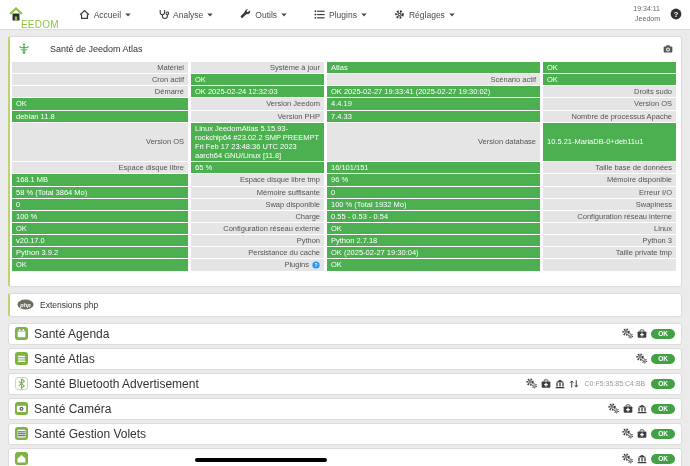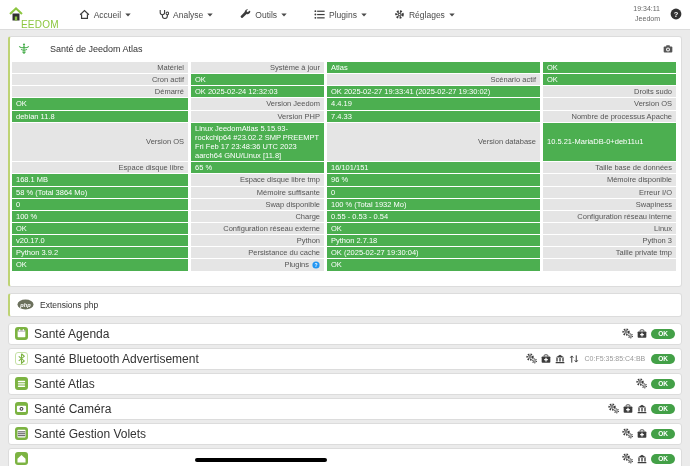--- a/index.html
+++ b/index.html
@@ -282,20 +282,43 @@
             <svg width="10" height="10" viewBox="0 0 12 12" xmlns="http://www.w3.org/2000/svg">
               <path d="M3.8 3 V1.9 a.9 .9 0 0 1 .9 -.9 h2.6 a.9 .9 0 0 1 .9 .9 V3" fill="none" stroke="#3c3c3c" stroke-width="1.1"></path>
               <rect x="0.8" y="3" width="10.4" height="7.6" rx="1" fill="#3c3c3c"></rect>
               <path d="M6 4.6 v4.4 M3.8 6.8 h4.4" stroke="#fff" stroke-width="1.5"></path>
             </svg>
           </span>
           <span class="badge">OK</span>
         </span>
       </div>
       <div class="plugin-card">
+        <span class="icon-box" style="background: rgb(124, 179, 66);">
+          <svg width="11" height="11" viewBox="0 0 12 12" xmlns="http://www.w3.org/2000/svg">
+            <rect x="2" y="3" width="8" height="1.5" rx=".7" fill="#fff"></rect>
+            <rect x="2" y="5.6" width="8" height="1.5" rx=".7" fill="#fff"></rect>
+            <rect x="2" y="8.2" width="8" height="1.5" rx=".7" fill="#fff"></rect>
+          </svg>
+        </span>
+        <span class="plugin-name">Santé Atlas</span>
+        <span class="actions">
+          <span class="act">
+            <svg width="11" height="11" viewBox="0 0 12 12" xmlns="http://www.w3.org/2000/svg">
+              <circle cx="4.4" cy="4.4" r="2.9" fill="none" stroke="#3c3c3c" stroke-width="2.175" stroke-dasharray="1.595 1.16"></circle>
+              <circle cx="4.4" cy="4.4" r="1.595" fill="#3c3c3c"></circle>
+              <circle cx="4.4" cy="4.4" r="0.812" fill="#fff"></circle>
+              <circle cx="9.3" cy="8.6" r="2" fill="none" stroke="#3c3c3c" stroke-width="1.5" stroke-dasharray="1.1 0.8"></circle>
+              <circle cx="9.3" cy="8.6" r="1.1" fill="#3c3c3c"></circle>
+              <circle cx="9.3" cy="8.6" r="0.56" fill="#fff"></circle>
+            </svg>
+          </span>
+          <span class="badge">OK</span>
+        </span>
+      </div>
+      <div class="plugin-card">
         <span class="icon-box" style="background: rgb(255, 255, 255); border: 1px solid rgb(197, 225, 165); width: 11px; height: 11px;">
           <svg width="11" height="11" viewBox="0 0 12 12" xmlns="http://www.w3.org/2000/svg">
             <path d="M6 0.8 V11.2 L9 8.6 L3 3.6 M3 8.6 L9 3.6 L6 0.8" fill="none" stroke="#7cb342" stroke-width="1.2"></path>
           </svg>
         </span>
         <span class="plugin-name">Santé Bluetooth Advertisement</span>
         <span class="actions">
           <span class="act">
             <svg width="11" height="11" viewBox="0 0 12 12" xmlns="http://www.w3.org/2000/svg">
               <circle cx="4.4" cy="4.4" r="2.9" fill="none" stroke="#3c3c3c" stroke-width="2.175" stroke-dasharray="1.595 1.16"></circle>
@@ -328,43 +351,20 @@
               <path d="M8.7 1.6 V9.4 M6.9 7.6 L8.7 9.7 L10.5 7.6" fill="none" stroke="#3c3c3c" stroke-width="1.2"></path>
             </svg>
           </span>
           <span class="meta">C0:F5:35:85:C4:BB</span>
           <span class="badge">OK</span>
         </span>
       </div>
       <div class="plugin-card">
         <span class="icon-box" style="background: rgb(124, 179, 66);">
           <svg width="11" height="11" viewBox="0 0 12 12" xmlns="http://www.w3.org/2000/svg">
-            <rect x="2" y="3" width="8" height="1.5" rx=".7" fill="#fff"></rect>
-            <rect x="2" y="5.6" width="8" height="1.5" rx=".7" fill="#fff"></rect>
-            <rect x="2" y="8.2" width="8" height="1.5" rx=".7" fill="#fff"></rect>
-          </svg>
-        </span>
-        <span class="plugin-name">Santé Atlas</span>
-        <span class="actions">
-          <span class="act">
-            <svg width="11" height="11" viewBox="0 0 12 12" xmlns="http://www.w3.org/2000/svg">
-              <circle cx="4.4" cy="4.4" r="2.9" fill="none" stroke="#3c3c3c" stroke-width="2.175" stroke-dasharray="1.595 1.16"></circle>
-              <circle cx="4.4" cy="4.4" r="1.595" fill="#3c3c3c"></circle>
-              <circle cx="4.4" cy="4.4" r="0.812" fill="#fff"></circle>
-              <circle cx="9.3" cy="8.6" r="2" fill="none" stroke="#3c3c3c" stroke-width="1.5" stroke-dasharray="1.1 0.8"></circle>
-              <circle cx="9.3" cy="8.6" r="1.1" fill="#3c3c3c"></circle>
-              <circle cx="9.3" cy="8.6" r="0.56" fill="#fff"></circle>
-            </svg>
-          </span>
-          <span class="badge">OK</span>
-        </span>
-      </div>
-      <div class="plugin-card">
-        <span class="icon-box" style="background: rgb(124, 179, 66);">
-          <svg width="11" height="11" viewBox="0 0 12 12" xmlns="http://www.w3.org/2000/svg">
             <rect x="1" y="3" width="10" height="6.8" rx="1" fill="#fff"></rect>
             <circle cx="6" cy="6.4" r="2.1" fill="#3c3c3c"></circle>
             <circle cx="6" cy="6.4" r="1" fill="#fff"></circle>
           </svg>
         </span>
         <span class="plugin-name">Santé Caméra</span>
         <span class="actions">
           <span class="act">
             <svg width="11" height="11" viewBox="0 0 12 12" xmlns="http://www.w3.org/2000/svg">
               <circle cx="4.4" cy="4.4" r="2.9" fill="none" stroke="#3c3c3c" stroke-width="2.175" stroke-dasharray="1.595 1.16"></circle>

